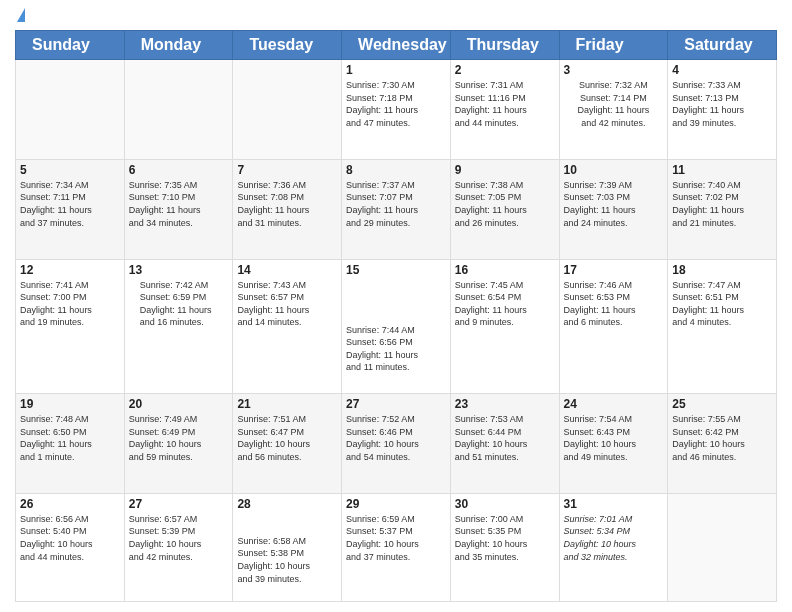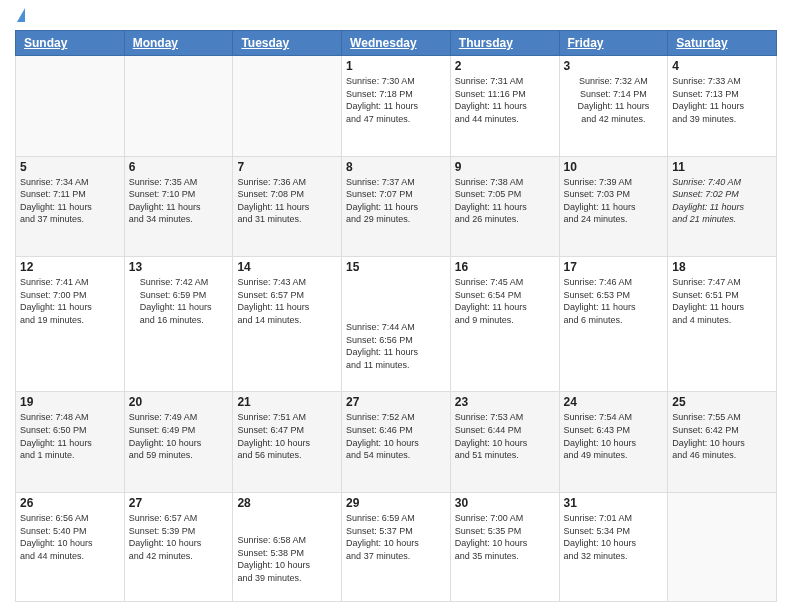--- a/index.html
+++ b/index.html
@@ -66,26 +66,25 @@
     .calendar {
       flex: 1;
       border: 1px solid #ccc;
       border-collapse: collapse;
       width: 100%;
       table-layout: fixed;
     }
     .calendar th {
       background-color: #4a7fc1;
       color: #fff;
-      font-size: 12px;
+      font-size: 16px;
       font-weight: bold;
-      padding: 5px 8px;
+      padding: 5px 16px;
       text-align: left;
       border: 1px solid #3a6da8;
-      text-decoration: underline;
     }
     .calendar td {
       vertical-align: top;
       border: 1px solid #ddd;
       padding: 3px 4px;
       font-size: 9.5px;
       color: #333;
       height: 88px;
     }
     .calendar td.empty {
@@ -214,21 +213,21 @@
           </td>
           <td>
             <div class="day-number">10</div>
             <div class="day-info" style="white-space: pre-line;">Sunrise: 7:39 AM
 Sunset: 7:03 PM
 Daylight: 11 hours
 and 24 minutes.</div>
           </td>
           <td>
             <div class="day-number">11</div>
-            <div class="day-info" style="white-space: pre-line; font-style: italic;">Sunrise: 7:40 AM
+            <div class="day-info" style="white-space: pre-line;">Sunrise: 7:40 AM
 Sunset: 7:02 PM
 Daylight: 11 hours
 and 21 minutes.</div>
           </td>
         </tr>
         <tr>
           <td>
             <div class="day-number">12</div>
             <div class="day-info" style="white-space: pre-line;">Sunrise: 7:41 AM
 Sunset: 7:00 PM
@@ -360,21 +359,21 @@
           </td>
           <td>
             <div class="day-number">30</div>
             <div class="day-info" style="white-space: pre-line;">Sunrise: 7:00 AM
 Sunset: 5:35 PM
 Daylight: 10 hours
 and 35 minutes.</div>
           </td>
           <td>
             <div class="day-number">31</div>
-            <div class="day-info" style="white-space: pre-line;">Sunrise: 7:01 AM
+            <div class="day-info" style="white-space: pre-line; font-style: italic;">Sunrise: 7:01 AM
 Sunset: 5:34 PM
 Daylight: 10 hours
 and 32 minutes.</div>
           </td>
           <td class="empty"></td>
         </tr>
       </tbody>
   </table>
 </div>
 

